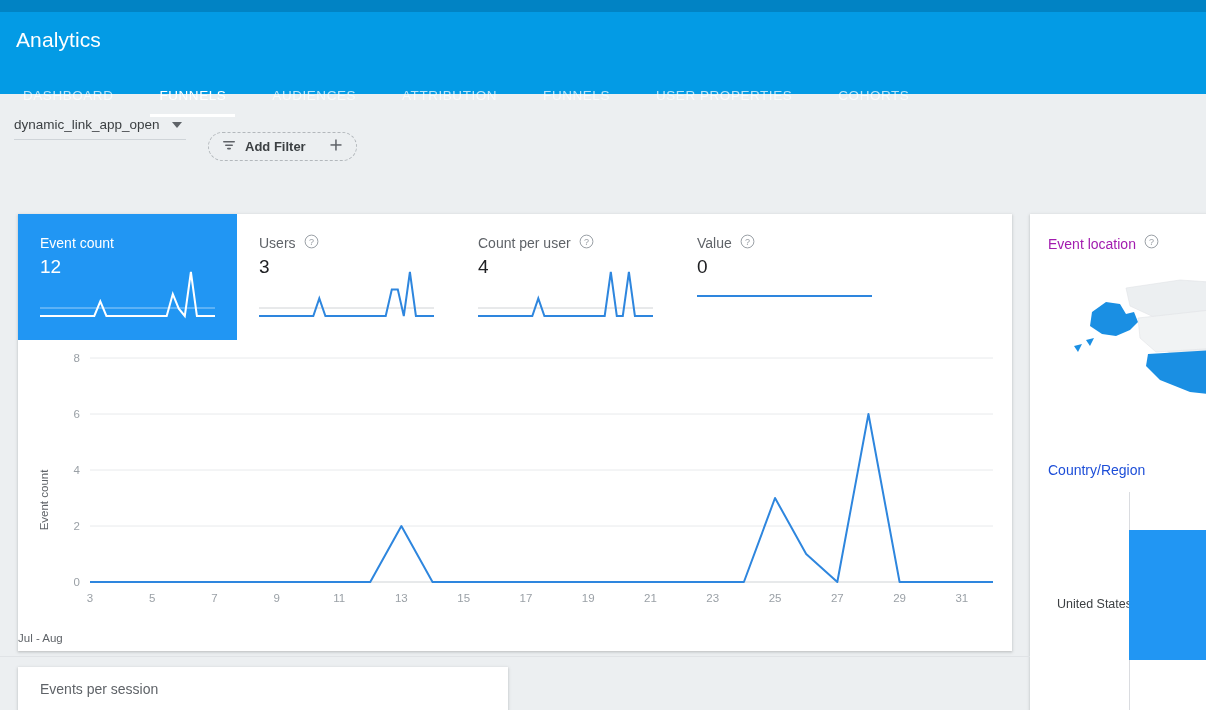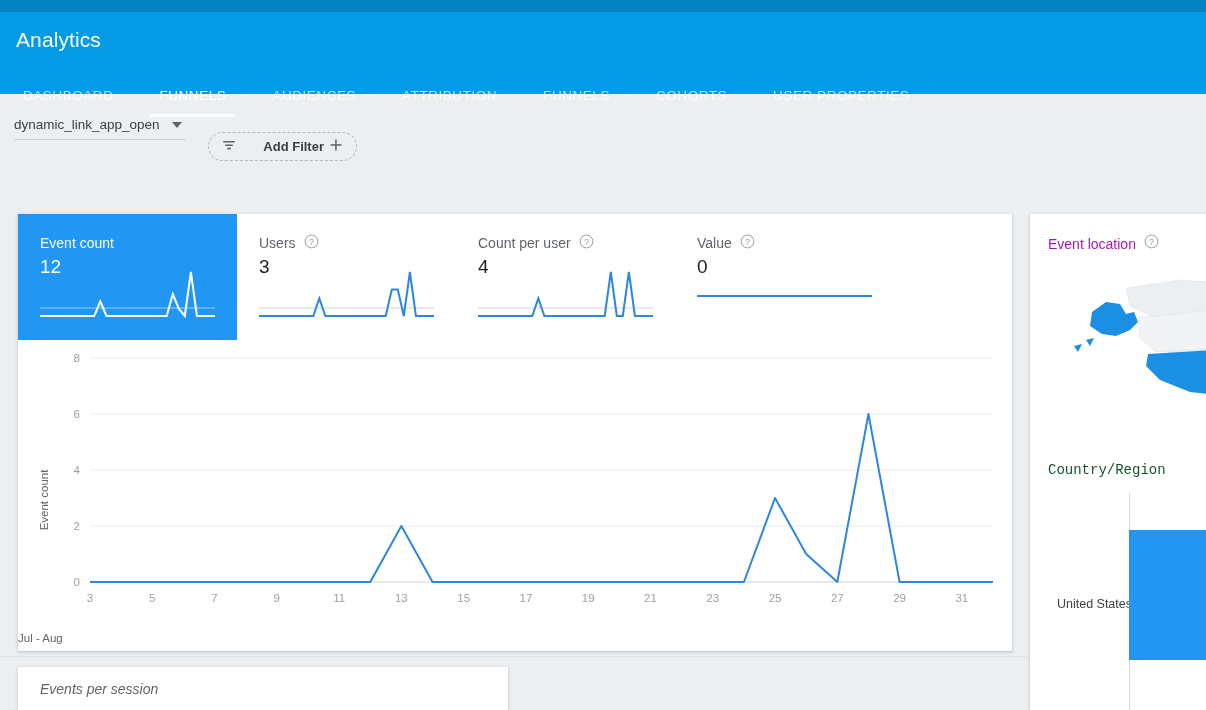--- a/index.html
+++ b/index.html
@@ -60,21 +60,21 @@
   .caret {
     width: 0; height: 0; margin-left: 6px; margin-right: 4px;
     border-left: 5px solid transparent; border-right: 5px solid transparent;
     border-top: 6px solid #5f6368;
   }
   .add-filter {
     position: absolute; left: 208px; top: 133px; height: 29px; width: 149px;
     top: 15px;
     border: 1px dashed #b3b8bc; border-radius: 16px;
     display: flex; align-items: center; padding: 0 12px;
-    background: transparent; cursor: pointer; text-align: right;
+    background: transparent; cursor: pointer;
   }
   .add-filter .lbl {
     font-size: 13px; font-weight: 700; color: #3c4043; margin-left: 8px; flex: 1;
   }
   .filter-ico { display: block; }
   .plus-ico { display: block; margin-left: 4px; }
 
   
   .metric-strip {
     position: absolute; left: 18px; top: 214px; width: 994px; height: 437px;
@@ -116,42 +116,42 @@
     box-shadow: 0 1px 2px rgba(60,64,67,.20), 0 1px 3px 1px rgba(60,64,67,.08);
     overflow: hidden;
   }
   .loc-head {
     position: absolute; left: 18px; top: 20px; display: flex; align-items: center;
   }
   .loc-title { font-size: 14px; color: #a21caf; }
   .map-wrap { position: absolute; left: 0; top: 52px; width: 260px; height: 190px; overflow: hidden; }
   .country-head {
     position: absolute; left: 18px; top: 248px;
-    font-size: 14px; color: #14532d; font-family: Liberation Mono, monospace;
+    font-size: 14px; color: #1d4ed8;
   }
   .bar-area { position: absolute; left: 0; top: 278px; width: 260px; height: 218px; }
   .bar-label {
     position: absolute; right: 158px; top: 105px;
     font-size: 12.5px; color: #3c4043; white-space: nowrap;
   }
   .bar-axis { position: absolute; left: 99px; top: 0; width: 1px; height: 218px; background: #dadce0; }
   .bar-rect {
     position: absolute; left: 99px; top: 38px; width: 170px; height: 130px;
     background: #2196f3;
   }
 
   
   .bottom-card {
     position: absolute; left: 18px; top: 667px; width: 490px; height: 120px;
     background: #ffffff;
     box-shadow: 0 1px 2px rgba(60,64,67,.20), 0 1px 3px 1px rgba(60,64,67,.08);
   }
   .bottom-title {
     position: absolute; left: 22px; top: 14px;
-    font-size: 14px; color: #5f6368; font-style: italic;
+    font-size: 14px; color: #5f6368;
   }
   .divider {
     position: absolute; left: 0; top: 656px; width: 1030px; height: 1px;
     background: #e0e3e6;
   }
   text { font-family: "Liberation Sans", sans-serif; }
 </style>
 </head>
 <body>
 
@@ -171,24 +171,24 @@
         <div class="tab">
           <span>AUDIENCES</span>
         </div>
         <div class="tab">
           <span>ATTRIBUTION</span>
         </div>
         <div class="tab">
           <span>FUNNELS</span>
         </div>
         <div class="tab">
+          <span>USER PROPERTIES</span>
+        </div>
+        <div class="tab">
           <span>COHORTS</span>
-        </div>
-        <div class="tab">
-          <span>USER PROPERTIES</span>
         </div>
       </div>
   </div>
 
   <div class="toolbar">
     <div class="evt-select">
       <span class="val">dynamic_link_app_open</span>
       <span class="caret"></span>
     </div>
     <div class="add-filter">

